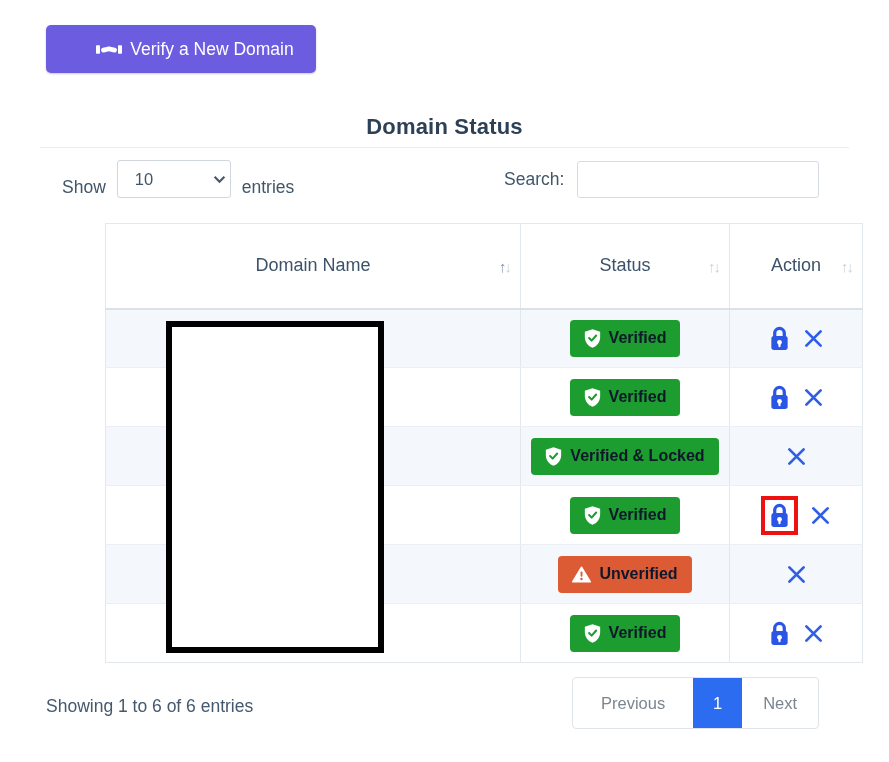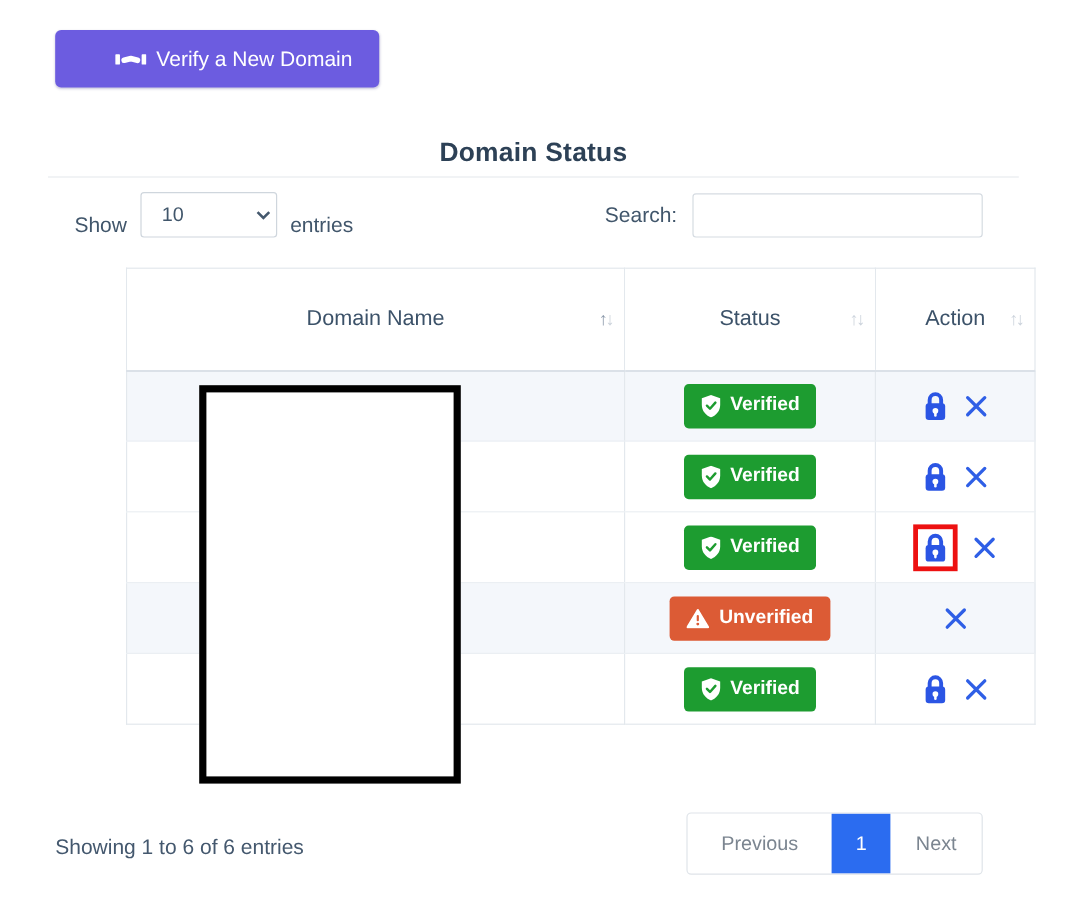--- a/index.html
+++ b/index.html
@@ -59,21 +59,21 @@
   }
   table.domains tbody tr:last-child td { border-bottom:1px solid #e3e8ed; }
   tr.stripe { background:#f4f7fb; }
   .sort { position:absolute; right:10px; top:50%; transform:translateY(-50%); font-size:15px; letter-spacing:-2px; }
   .s-up { color:#8896a8; } .s-dn { color:#ccd3dc; }
   .sort.inactive .s-up { color:#ccd3dc; }
 
   
   .badge {
     display:inline-flex; align-items:center; justify-content:center; gap:8px;
-    height:37px; padding:0 14px; border-radius:4px; color:#ffffff;
+    height:37px; padding:0 14px; border-radius:4px; color:#0f172a;
     font-size:16px; font-weight:700; white-space:nowrap;
   }
   .badge.green { background:#1d9c30; }
   .badge.orange { background:#dc5b35; }
 
   
   .actions { display:flex; align-items:center; justify-content:center; gap:12px; }
   .icon-btn { display:inline-flex; align-items:center; justify-content:center; cursor:pointer; background:none; border:none; padding:0; }
   .lock-highlight { display:inline-flex; align-items:center; justify-content:center; border:4px solid #ed1111; padding:2px 3px; background:transparent; }
 
@@ -214,20 +214,43 @@
               </button>
               <button class="icon-btn">
                 <svg width="21" height="21" viewBox="0 0 20 20">
                     <path d="M3.2 3.2 L16.8 16.8 M16.8 3.2 L3.2 16.8" stroke="#2f5fe6" stroke-width="2.6" stroke-linecap="round"></path>
                   </svg>
               </button>
             </span>
           </td>
         </tr>
 
+        <tr class="stripe">
+          <td></td>
+          <td>
+            <span class="badge green">
+              <span style="display:inline-flex;">
+                <svg width="17" height="19" viewBox="0 0 20 22">
+                    <path fill="#fff" d="M10 0 L19 3.2 V9.5 C19 15.5 15.2 19.8 10 22 C4.8 19.8 1 15.5 1 9.5 V3.2 Z"></path>
+                    <path d="M6 10.5 L9 13.5 L14.3 7.5" fill="none" stroke="#1d9c30" stroke-width="2.4" stroke-linecap="round" stroke-linejoin="round"></path>
+                  </svg>
+              </span>
+              <span>Verified &amp; Locked</span>
+            </span>
+          </td>
+          <td>
+            <span class="actions">
+              <button class="icon-btn">
+                <svg width="21" height="21" viewBox="0 0 20 20">
+                    <path d="M3.2 3.2 L16.8 16.8 M16.8 3.2 L3.2 16.8" stroke="#2f5fe6" stroke-width="2.6" stroke-linecap="round"></path>
+                  </svg>
+              </button>
+            </span>
+          </td>
+        </tr>
 
         <tr>
           <td></td>
           <td>
             <span class="badge green">
               <span style="display:inline-flex;">
                 <svg width="17" height="19" viewBox="0 0 20 22">
                     <path fill="#fff" d="M10 0 L19 3.2 V9.5 C19 15.5 15.2 19.8 10 22 C4.8 19.8 1 15.5 1 9.5 V3.2 Z"></path>
                     <path d="M6 10.5 L9 13.5 L14.3 7.5" fill="none" stroke="#1d9c30" stroke-width="2.4" stroke-linecap="round" stroke-linejoin="round"></path>
                   </svg>

